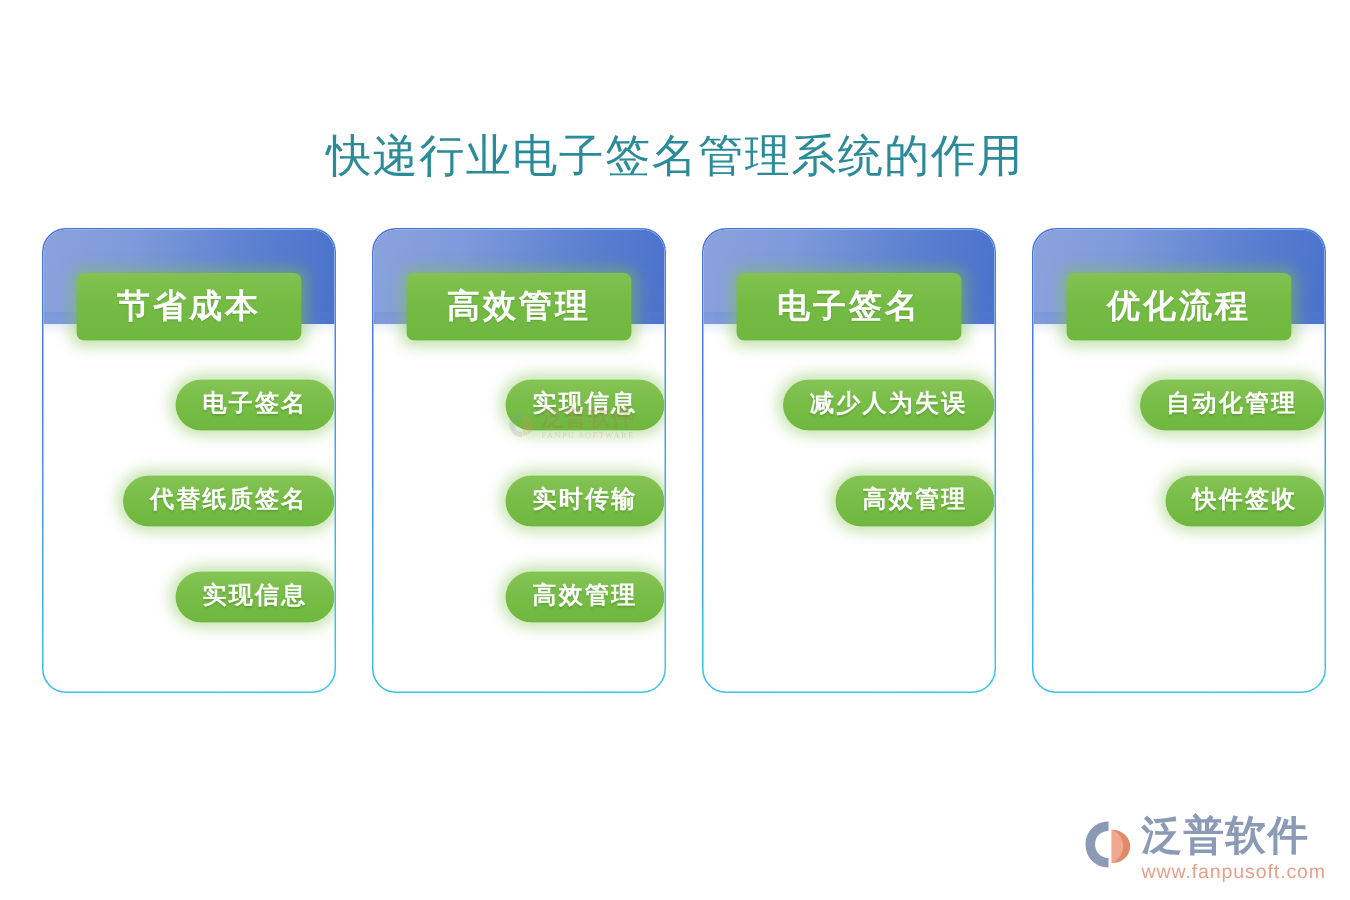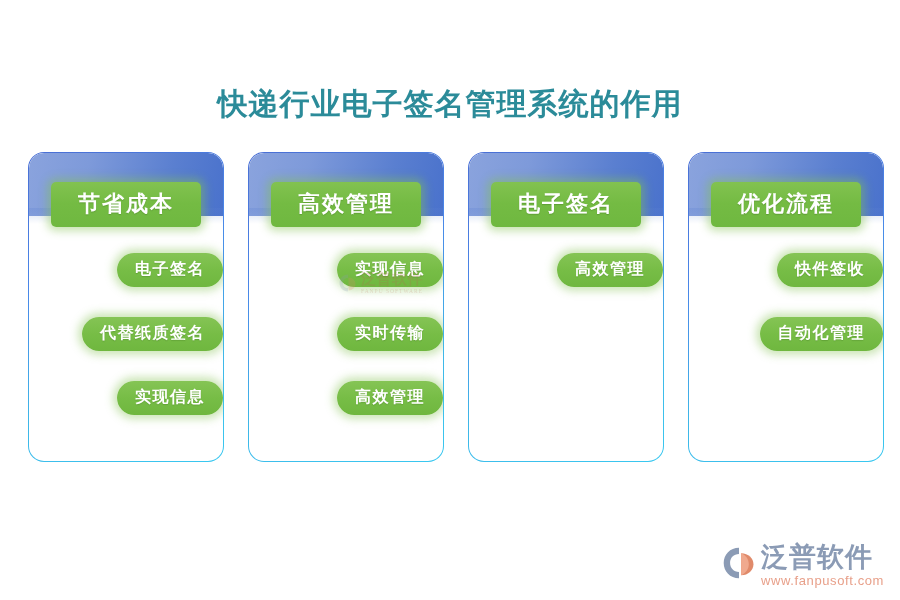--- a/index.html
+++ b/index.html
@@ -21,21 +21,21 @@
   }
 
   
   .page-title {
     position: absolute;
     left: 0;
     top: 84px;
     width: 900px;
     text-align: center;
     font-size: 30px;
-    font-weight: bold;
+    font-weight: normal;
     letter-spacing: 1px;
     color: #2b8b99;
     font-family: "Liberation Serif", "DejaVu Serif", serif;
     white-space: nowrap;
   }
 
   
   .cards-row {
     position: absolute;
     left: 28px;
@@ -252,34 +252,35 @@
       </div>
       <div class="card-title-chip">高效管理</div>
     </div>
 
     <div class="card">
       <div class="card-border"></div>
       <div class="card-inner">
         <div class="card-head"></div>
         <div class="card-head-fade"></div>
         <div class="card-items">
+          <div class="item-pill">减少人为失误</div>
           <div class="item-pill">高效管理</div>
         </div>
       </div>
       <div class="card-title-chip">电子签名</div>
     </div>
 
     <div class="card">
       <div class="card-border"></div>
       <div class="card-inner">
         <div class="card-head"></div>
         <div class="card-head-fade"></div>
         <div class="card-items">
+          <div class="item-pill">自动化管理</div>
           <div class="item-pill">快件签收</div>
-          <div class="item-pill">自动化管理</div>
         </div>
       </div>
       <div class="card-title-chip">优化流程</div>
     </div>
 
   </div>
 
   <div class="watermark">
     <svg class="wm-mark" viewBox="0 0 40 40">
       <path d="M20 3 C10 3 3 11 3 20 C3 29 10 37 20 37 L20 30 C14 30 10 26 10 20 C10 14 14 10 20 10 Z" fill="#8b9bb5"></path>

